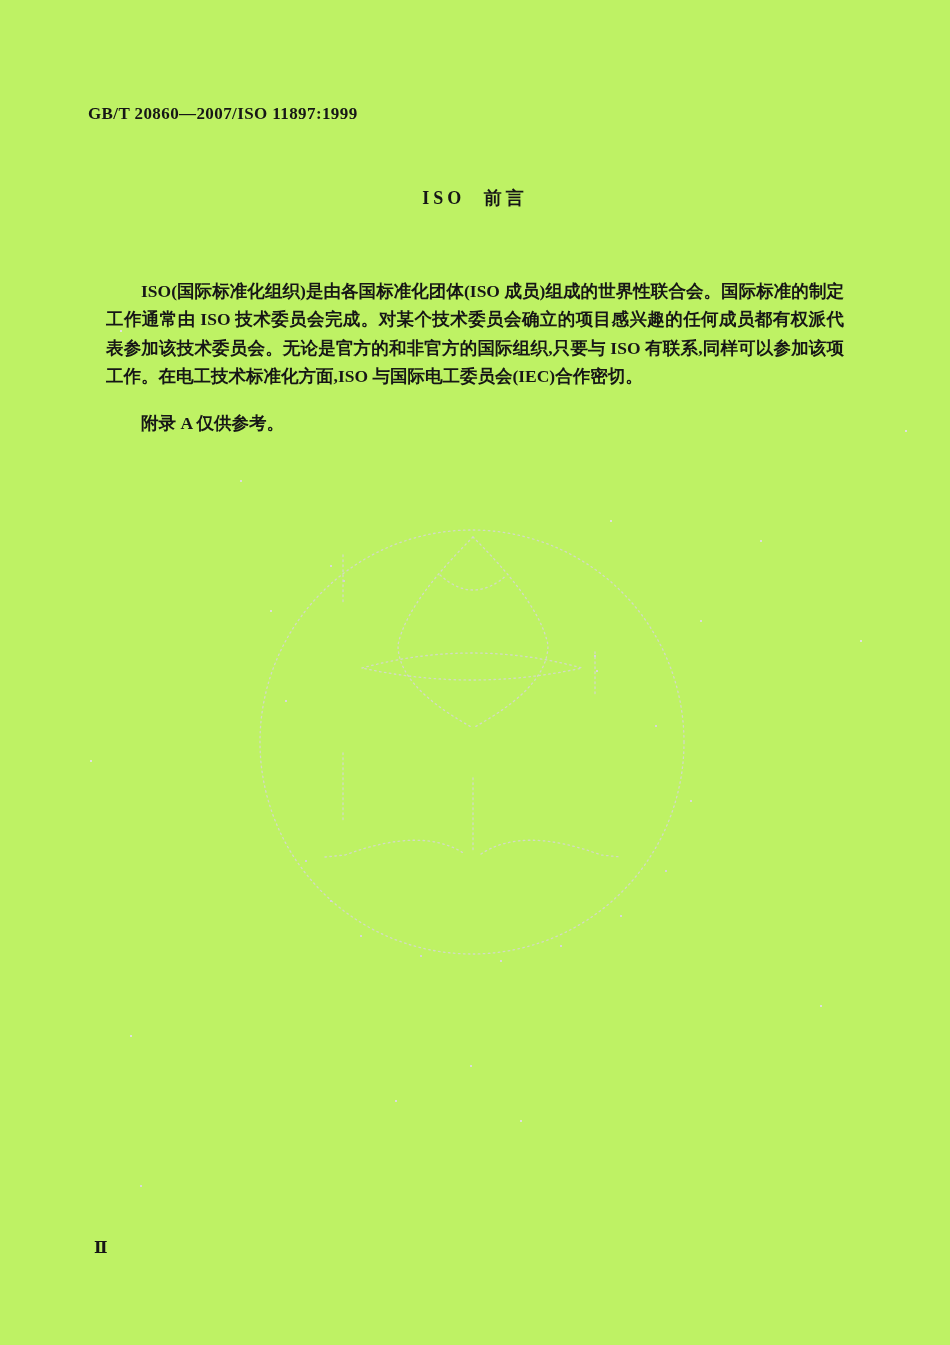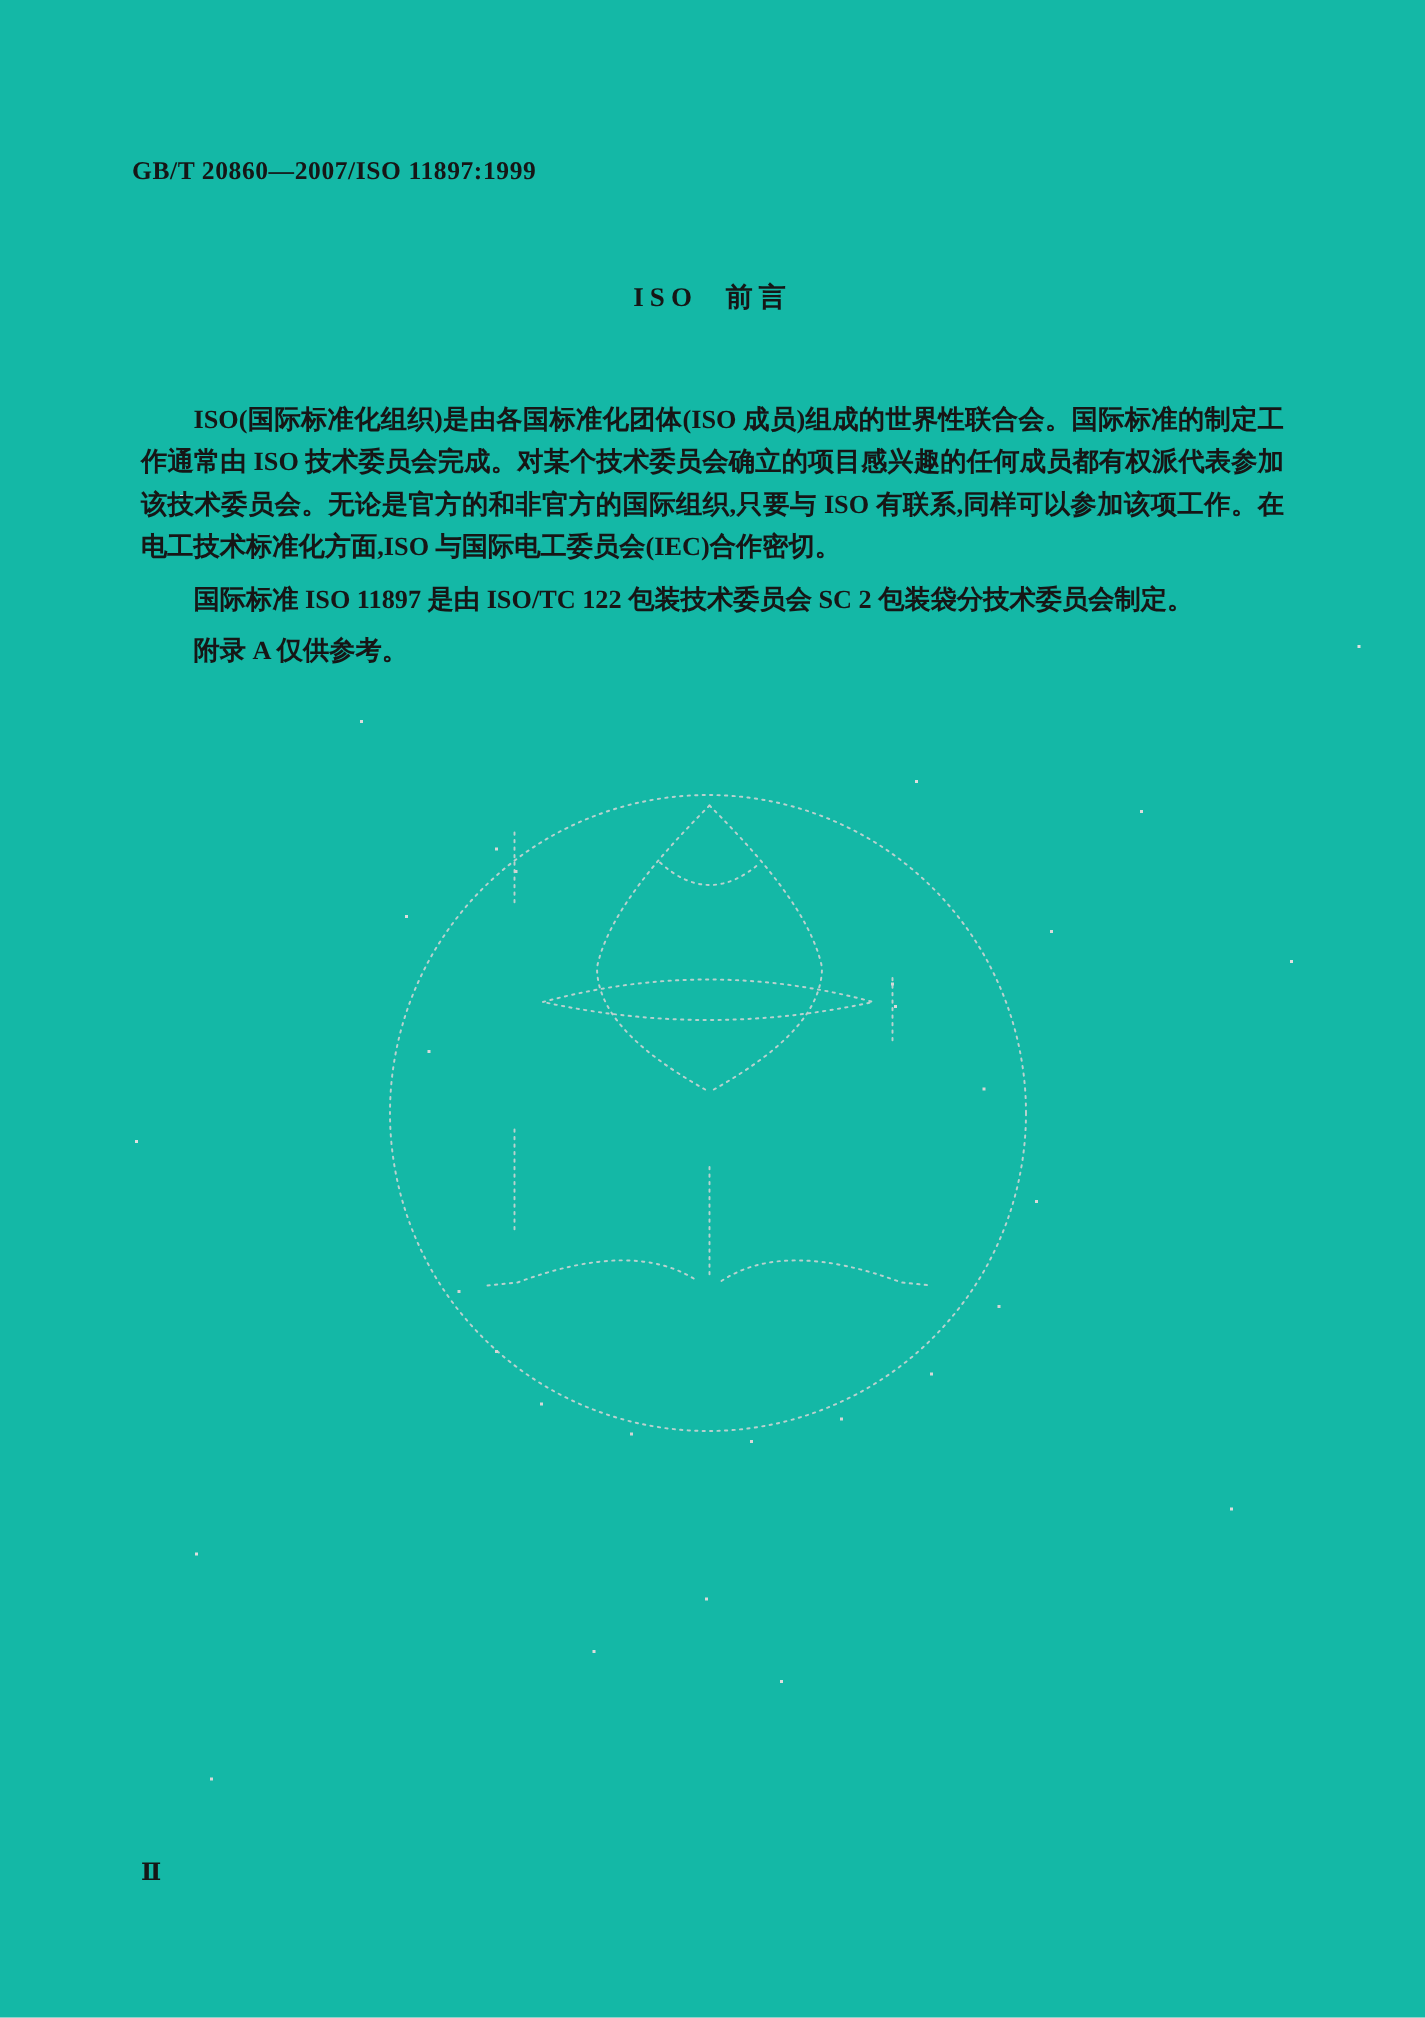--- a/index.html
+++ b/index.html
@@ -5,21 +5,21 @@
   html, body {
     margin: 0;
     padding: 0;
     background: #e9e9e9;
   }
   .page {
     position: relative;
     width: 950px;
     height: 1345px;
     margin: 0 auto;
-    background: #14b8a6;
+    background: #bef264;
     overflow: hidden;
     font-family: "Liberation Serif", "DejaVu Serif", serif;
     color: #161616;
   }
   .std-number {
     position: absolute;
     left: 88px;
     top: 104px;
     font-size: 17px;
     font-weight: bold;
@@ -42,21 +42,21 @@
     position: absolute;
     left: 88px;
     top: 259px;
     width: 774px;
     font-size: 17.5px;
     line-height: 28.45px;
     font-weight: 600;
     text-align: justify;
   }
   .body-text p {
-    margin: 6px;
+    margin: 18px;
     text-indent: 2em;
   }
   .page-number {
     position: absolute;
     left: 94px;
     top: 1238px;
     font-size: 16px;
     font-weight: bold;
   }
   .watermark {
@@ -124,19 +124,18 @@
   </svg>
 
   <div class="scan-noise"></div>
 
   <div class="std-number">GB/T 20860—2007/ISO 11897:1999</div>
 
   <h1 class="doc-title">ISO 前言</h1>
 
   <div class="body-text">
     <p>ISO(国际标准化组织)是由各国标准化团体(ISO 成员)组成的世界性联合会。国际标准的制定工作通常由 ISO 技术委员会完成。对某个技术委员会确立的项目感兴趣的任何成员都有权派代表参加该技术委员会。无论是官方的和非官方的国际组织,只要与 ISO 有联系,同样可以参加该项工作。在电工技术标准化方面,ISO 与国际电工委员会(IEC)合作密切。</p>
-    <p>国际标准 ISO 11897 是由 ISO/TC 122 包装技术委员会 SC 2 包装袋分技术委员会制定。</p>
     <p>附录 A 仅供参考。</p>
   </div>
 
   <div class="page-number">Ⅱ</div>
 
 </div>
 
 </body></html>

